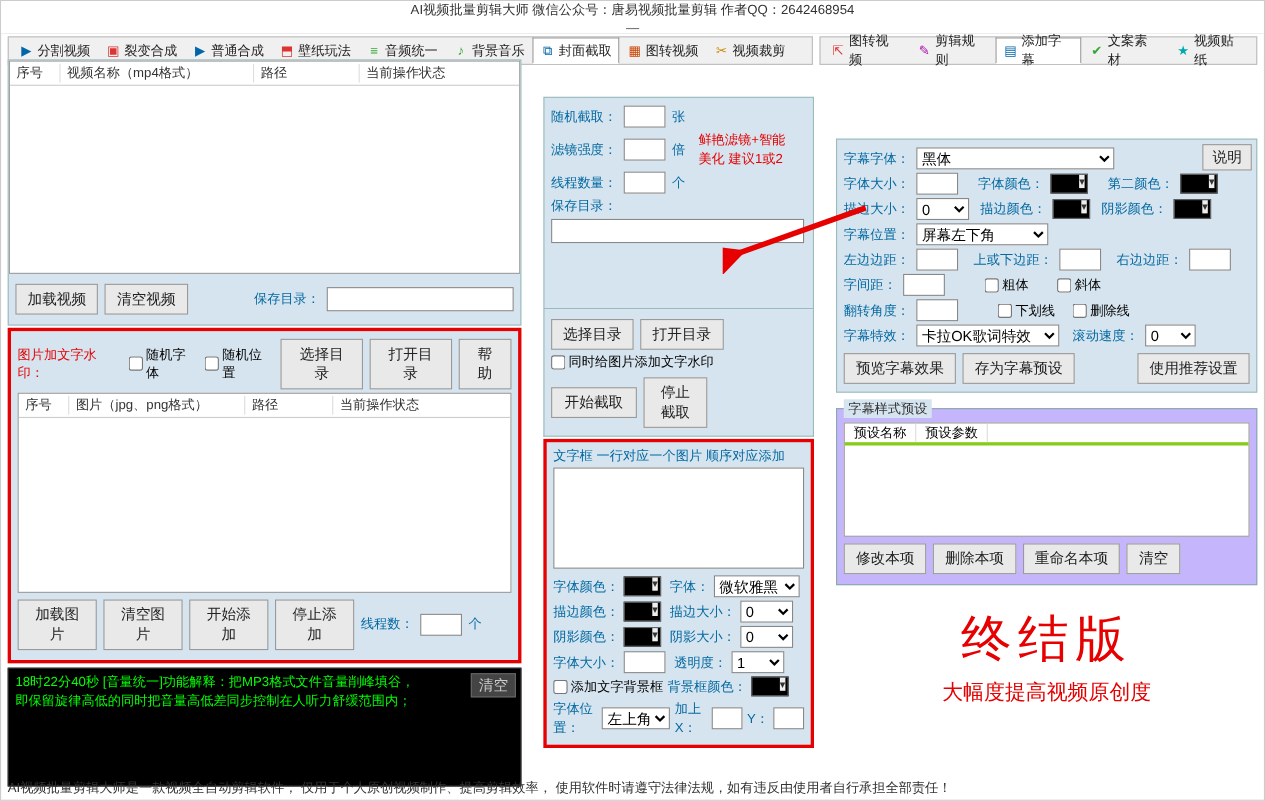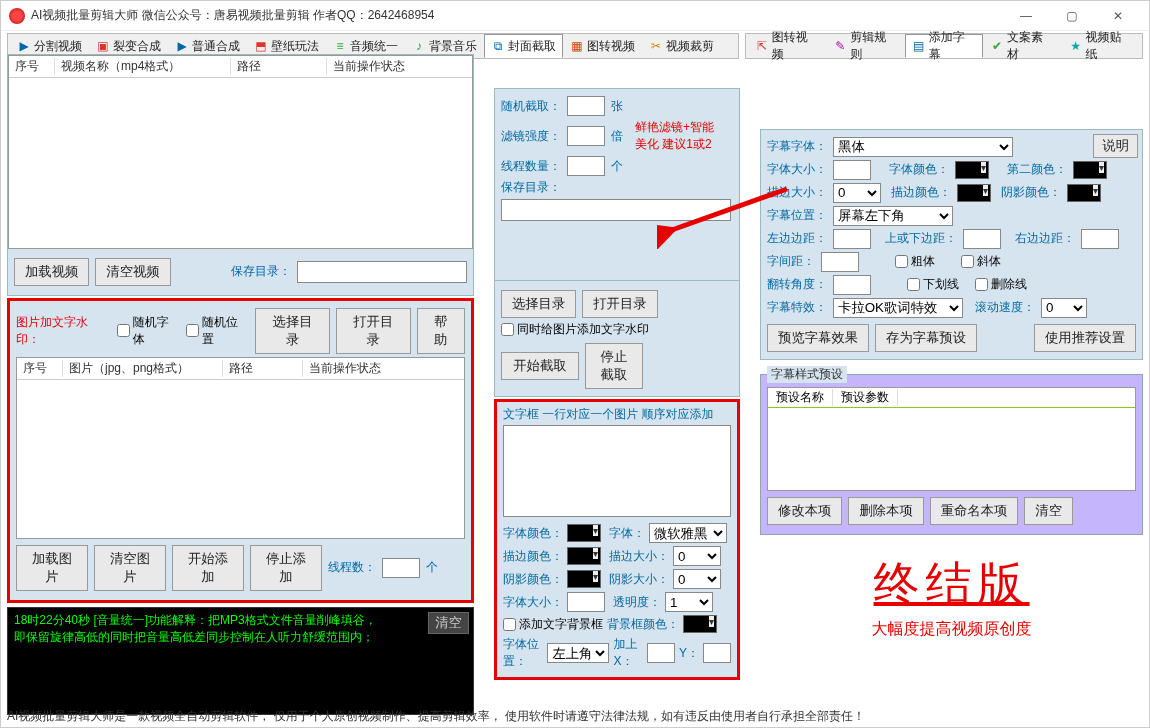--- a/index.html
+++ b/index.html
@@ -1,19 +1,19 @@
 <!DOCTYPE html>
 <html><head>
 <meta charset="utf-8">
 <style>
 * { box-sizing: border-box; margin: 0; padding: 0; font-family: "Microsoft YaHei", "SimSun", sans-serif; }
 body { background: #fff; font-size: 12px; width: 1150px; height: 728px; position: relative; overflow: hidden; border: 1px solid #ccc; }
 
 
-.titlebar { height: 30px; background: #fff; display: flex; align-items: center; padding: 0 8px; border-bottom: 1px solid #eee; }
+.titlebar { height: 30px; background: #fff; display: flex; align-items: center; padding: 0 8px; border-bottom: 1px solid #eee; flex-direction: column; }
 .titlebar .app-icon { width: 16px; height: 16px; border-radius: 50%; background: radial-gradient(circle, #f44 40%, #a00 100%); margin-right: 6px; }
 .titlebar .title { color: #333; flex: 0 0 auto; }
 .titlebar .spacer { flex: 1; }
 .winbtn { width: 46px; height: 30px; display: flex; align-items: center; justify-content: center; color: #555; }
 
 
 .tabstrip { display: flex; align-items: center; background: #f0f0f0; border: 1px solid #bbb; height: 26px; padding: 0 2px; gap: 0; }
 .tab { display: flex; align-items: center; gap: 3px; padding: 0 6px; height: 24px; color: #222; border: 1px solid transparent; cursor: pointer; }
 .tab.active { background: #fff; border: 1px solid #999; border-bottom: 1px solid #fff; position: relative; z-index: 1; }
 .tab .ticon { width: 14px; height: 14px; display:inline-flex;align-items:center;justify-content:center; }
@@ -44,29 +44,29 @@
 .colorbox::after{content:"▾"; position:absolute; right:2px; top:0; color:#333; font-size:10px; background:#eee;}
 .chk { display:inline-flex; align-items:center; gap:3px; }
 .chk input{ width:13px;height:13px;}
 
 .log { background:#000; color:#0f0; font-family: "SimSun", monospace; font-size:12px; padding:4px 6px; height:108px; overflow:hidden; border:1px solid #333; margin-top:4px; position:relative;}
 .log .clr { position:absolute; right:4px; top:4px; background:#444; color:#ccc; border:1px solid #666; padding:1px 6px;}
 
 .footer { position:absolute; bottom:2px; left:6px; right:6px; color:#333; font-size:12px;}
 
 .bigred { color:#e60000; text-align:center; }
-.bigred .t1{ font-size:46px; font-family:"KaiTi","STKaiti",serif; letter-spacing:6px;text-decoration:underline;}
-.bigred .t2{ font-size:16px; margin-top:4px;}
+.bigred .t1{ font-size:46px; font-family:"KaiTi","STKaiti",serif; letter-spacing:6px;}
+.bigred .t2{ font-size:19px; margin-top:4px;}
 
 .arrow { position:absolute; pointer-events:none; }
 
 fieldset.preset { border:1px solid #8aa; padding:4px 6px 6px 6px; background:#c4b5fd; margin-top:6px;}
 fieldset.preset legend{ padding:0 4px; color:#333; background:#d6e4ef;}
 .preset-grid { background:#fff; border:1px solid #999; height:104px;}
-.preset-grid .ph { display:flex; border-bottom:1px solid #84cc16; height:20px; align-items:center;}
+.preset-grid .ph { display:flex; border-bottom:3px solid #84cc16; height:20px; align-items:center;}
 .preset-grid .ph span{ padding:0 8px; border-right:1px solid #ddd;}
 
 textarea.textbox { width:100%; height:92px; border:1px solid #888; resize:none; background:#fff;}
 </style>
 </head>
 <body>
 
 <div class="titlebar">
   <span class="app-icon"></span>
   <span class="title">AI视频批量剪辑大师   微信公众号：唐易视频批量剪辑   作者QQ：2642468954</span>

